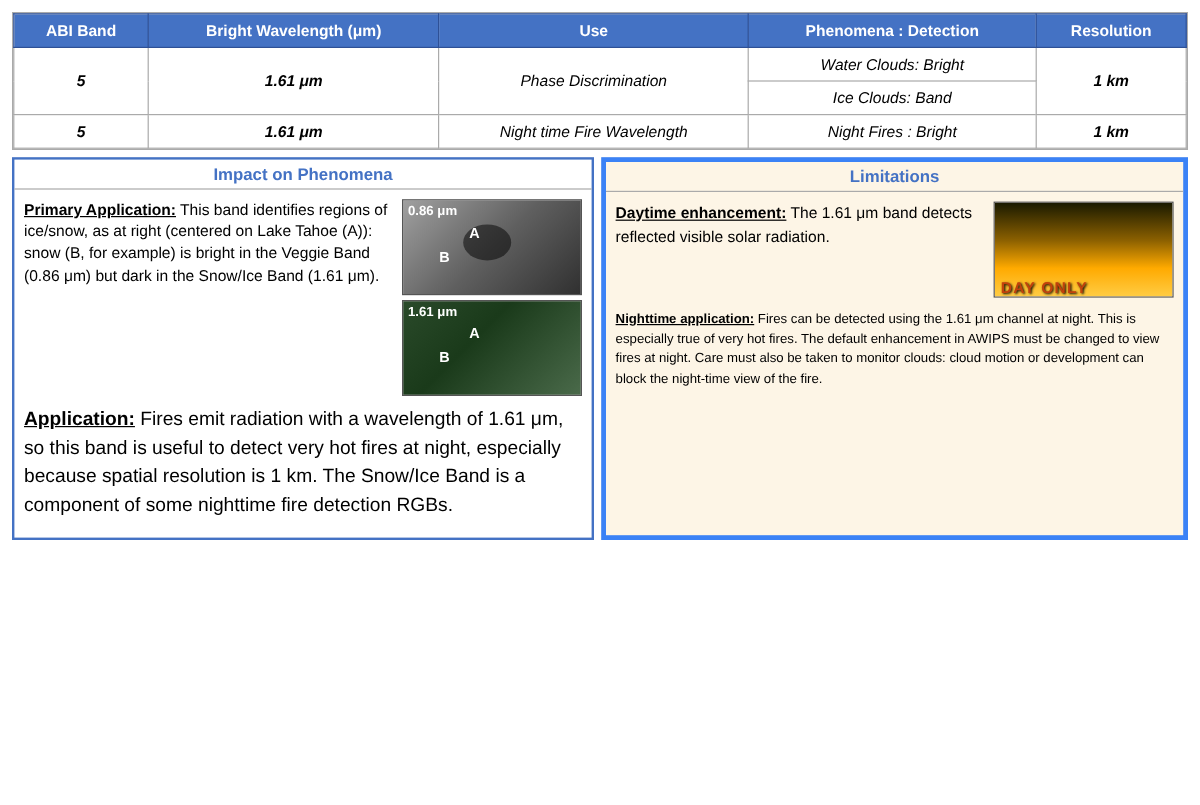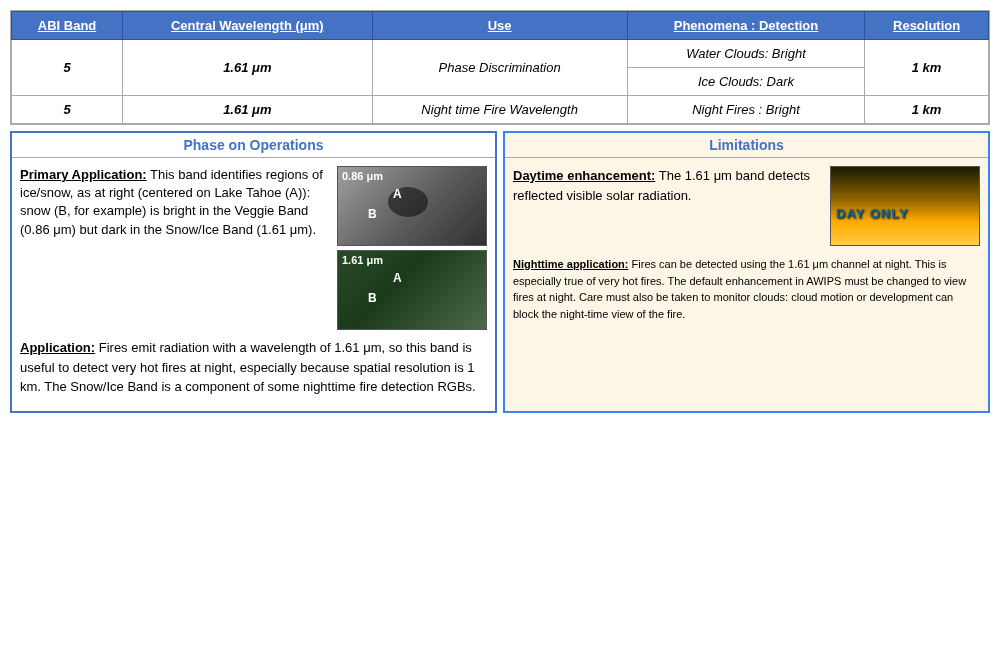--- a/index.html
+++ b/index.html
@@ -32,21 +32,20 @@
     }
 
     table.main-table th {
       background: #4472c4;
       color: #fff;
       font-weight: bold;
       text-align: center;
       padding: 6px 8px;
       border: 1px solid #2e5096;
       font-size: 13px;
-      text-decoration: underline;
     }
 
     table.main-table td {
       border: 1px solid #aaa;
       text-align: center;
       padding: 6px 8px;
       font-size: 13px;
       font-style: italic;
     }
 
@@ -66,21 +65,21 @@
     }
 
     .bottom-left {
       border: 2px solid #4472c4;
       flex: 1;
       padding: 0;
       background: #fff;
     }
 
     .bottom-right {
-      border: 2px solid #3b82f6;
+      border: 4px solid #3b82f6;
       flex: 1;
       padding: 0;
       background: #fdf5e6;
     }
 
     
     .impact-title {
       text-align: center;
       font-weight: bold;
       font-size: 14px;
@@ -170,21 +169,21 @@
       width: 40px;
       height: 30px;
       background: rgba(0,0,0,0.5);
       border-radius: 50%;
       position: absolute;
       top: 20px;
       left: 50px;
     }
 
     .paragraph-block {
-      font-size: 13px;
+      font-size: 16px;
       line-height: 1.5;
       margin-bottom: 6px;
     }
 
     .underline-bold {
       font-weight: bold;
       text-decoration: underline;
     }
 
     
@@ -214,77 +213,77 @@
     }
 
     .day-only-bg {
       width: 100%;
       height: 100%;
       background: linear-gradient(to bottom, #1a1a00 0%, #8b6000 40%, #ffaa00 70%, #ffcc44 100%);
     }
 
     .day-only-label {
       position: absolute;
-      bottom: 24px;
+      bottom: 0;
       left: 5px;
-      color: #0369a1;
+      color: #c2410c;
       font-size: 13px;
       font-weight: bold;
       letter-spacing: 1px;
       text-shadow: 1px 1px 2px #000;
       margin-top: 44px;
     }
 
     .nighttime-block {
       font-size: 11px;
       line-height: 1.5;
     }
   </style>
 </head>
 <body>
 
 <div class="top-section">
   <table class="main-table">
     <thead>
       <tr>
         <th>ABI Band</th>
-        <th>Central Wavelength (μm)</th>
+        <th>Bright Wavelength (μm)</th>
         <th>Use</th>
         <th>Phenomena : Detection</th>
         <th>Resolution</th>
       </tr>
     </thead>
     <tbody>
 
       <tr>
         <td rowspan="2" class="bold-large">5</td>
         <td rowspan="2" class="bold-large">1.61 μm</td>
         <td rowspan="2">Phase Discrimination</td>
         <td>Water Clouds: Bright</td>
         <td rowspan="2" class="resolution-multi bold-large">1 km</td>
       </tr>
       <tr>
-        <td>Ice Clouds:  Dark</td>
+        <td>Ice Clouds:  Band</td>
       </tr>
 
       <tr>
         <td class="bold-large">5</td>
         <td class="bold-large">1.61 μm</td>
         <td>Night time Fire Wavelength</td>
         <td>Night Fires : Bright</td>
         <td class="bold-large">1 km</td>
       </tr>
     </tbody>
   </table>
 </div>
 
 <div class="bottom-section">
 
   <div class="bottom-left">
-    <div class="impact-title">Phase on Operations</div>
+    <div class="impact-title">Impact on Phenomena</div>
     <div class="content-area">
 
       <div class="primary-app-block">
         <div class="primary-app-text">
           <span class="underline-bold">Primary Application:</span><span> This band identifies regions of ice/snow, as at right (centered on Lake Tahoe (A)): snow (B, for example) is bright in the Veggie Band (0.86 μm) but dark in the Snow/Ice Band (1.61 μm).</span>
         </div>
         <div class="image-stack">
           <div class="fake-image top-img">
             <span class="img-label">0.86 μm</span>
             <div class="dark-spot"></div>

